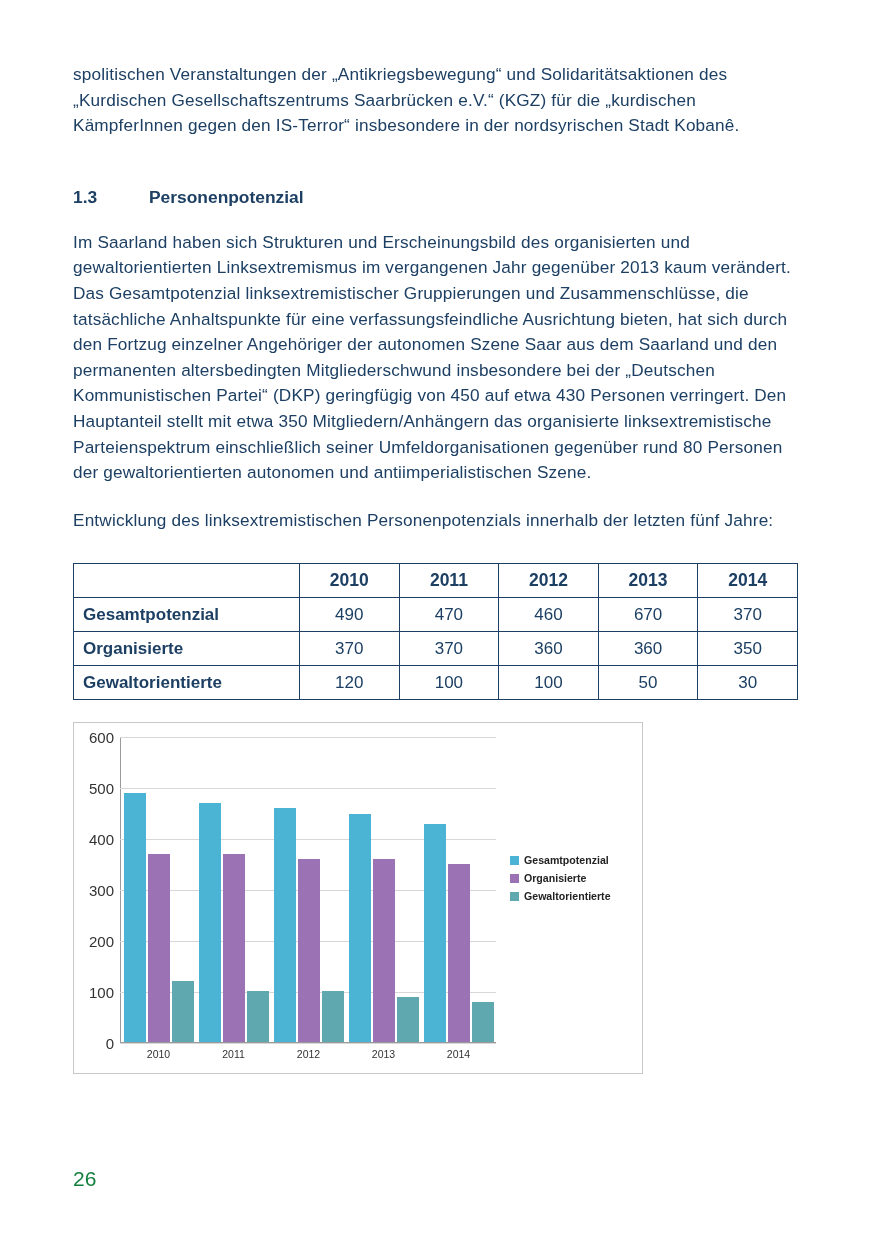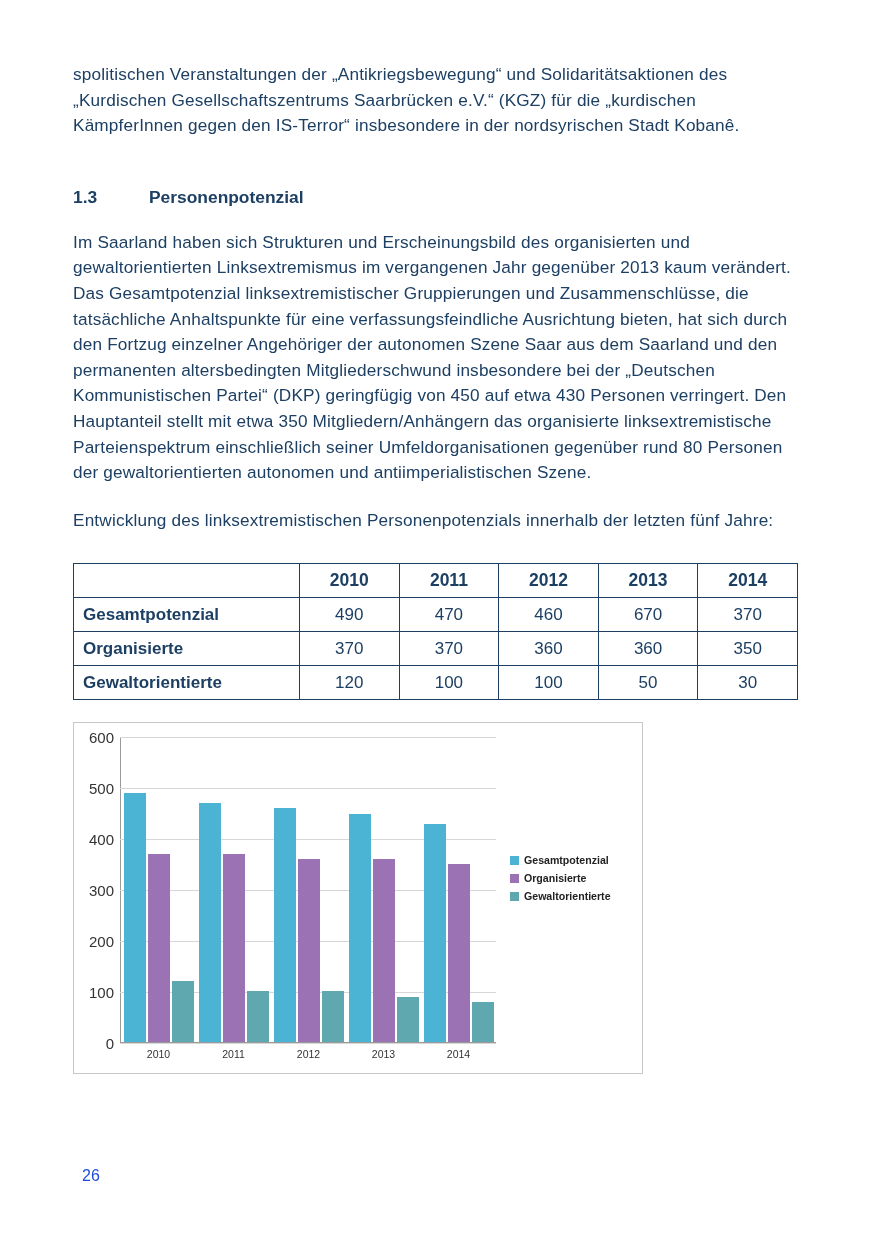--- a/index.html
+++ b/index.html
@@ -164,23 +164,22 @@
   .legend-swatch {
     width: 9px;
     height: 9px;
     display: inline-block;
   }
 
   .page-number {
     position: absolute;
     left: 73px;
     top: 1167px;
-    font-size: 16px;
-    color: #1d4ed8;
-    margin-left: 9px;
+    font-size: 21px;
+    color: #15803d;
   }
 </style>
 </head>
 <body>
 
 <div class="page">
   <div class="content">
 
     <p class="body-text">spolitischen Veranstaltungen der „Antikriegsbewegung“ und Solidaritätsaktionen des „Kurdischen Gesellschaftszentrums Saarbrücken e.V.“ (KGZ) für die „kurdischen KämpferInnen gegen den IS-Terror“ insbesondere in der nordsyrischen Stadt Kobanê.</p>
 

